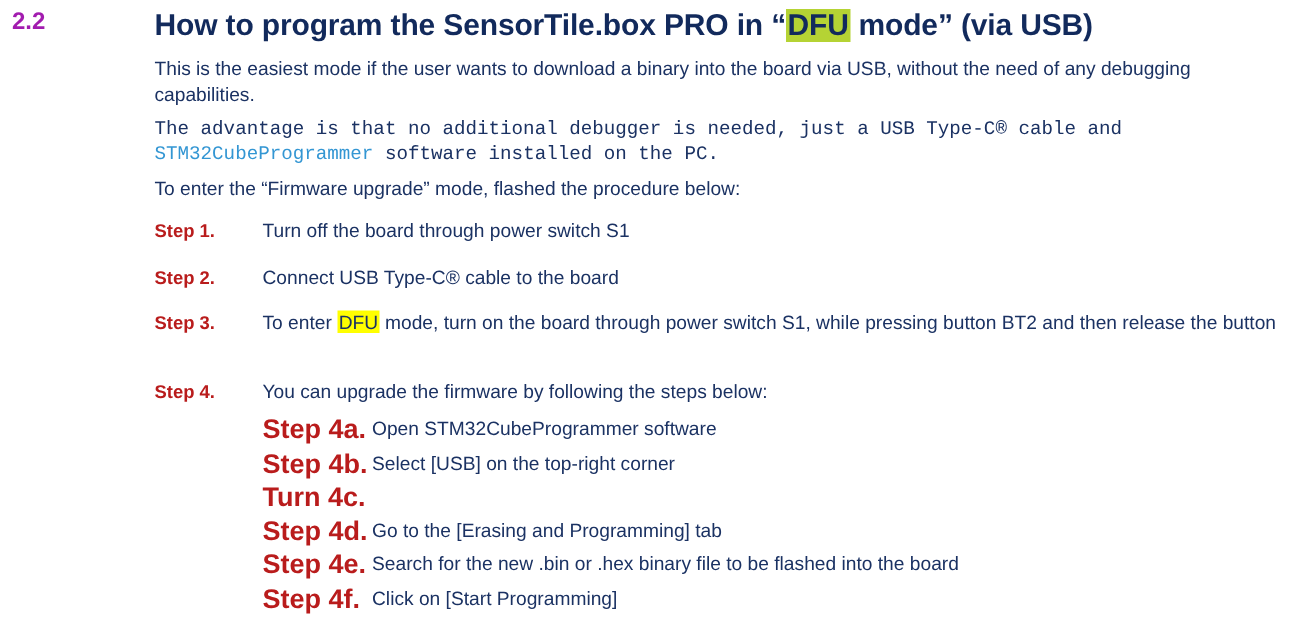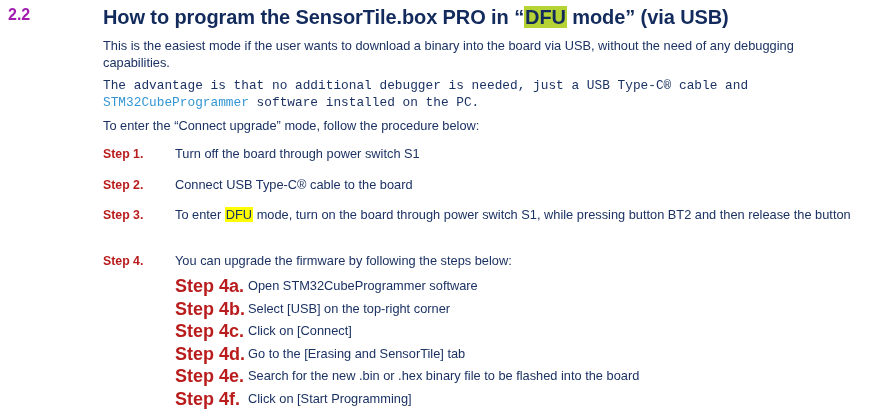--- a/index.html
+++ b/index.html
@@ -123,21 +123,21 @@
 
 <div class="heading-row">
   <span class="heading-number">2.2</span>
   <span class="heading-title"><span>How to program the SensorTile.box PRO in “</span><span class="hl-green">DFU</span><span> mode” (via USB)</span></span>
 </div>
 
 <div class="para p1">This is the easiest mode if the user wants to download a binary into the board via USB, without the need of any debugging capabilities.</div>
 
 <div class="para p2"><span>The advantage is that no additional debugger is needed, just a USB Type-C® cable and </span><span class="link">STM32CubeProgrammer</span><span> software installed on the PC.</span></div>
 
-<div class="para p3">To enter the “Connect upgrade” mode, follow the procedure below:</div>
+<div class="para p3">To enter the “Firmware upgrade” mode, flashed the procedure below:</div>
 
 <div class="step s1">
   <span class="step-label">Step 1.</span>
   <div class="step-body">Turn off the board through power switch S1</div>
 </div>
 
 <div class="step s2">
   <span class="step-label">Step 2.</span>
   <div class="step-body">Connect USB Type-C® cable to the board</div>
 </div>
@@ -156,27 +156,26 @@
   <span class="step-label">Step 4a.</span>
   <div class="step-body">Open STM32CubeProgrammer software</div>
 </div>
 
 <div class="step substep ss-b">
   <span class="step-label">Step 4b.</span>
   <div class="step-body">Select [USB] on the top-right corner</div>
 </div>
 
 <div class="step substep ss-c">
-  <span class="step-label">Step 4c.</span>
-  <div class="step-body">Click on [Connect]</div>
+  <span class="step-label">Turn 4c.</span>
 </div>
 
 <div class="step substep ss-d">
   <span class="step-label">Step 4d.</span>
-  <div class="step-body">Go to the [Erasing and SensorTile] tab</div>
+  <div class="step-body">Go to the [Erasing and Programming] tab</div>
 </div>
 
 <div class="step substep ss-e">
   <span class="step-label">Step 4e.</span>
   <div class="step-body">Search for the new .bin or .hex binary file to be flashed into the board</div>
 </div>
 
 <div class="step substep ss-f">
   <span class="step-label">Step 4f.</span>
   <div class="step-body">Click on [Start Programming]</div>

